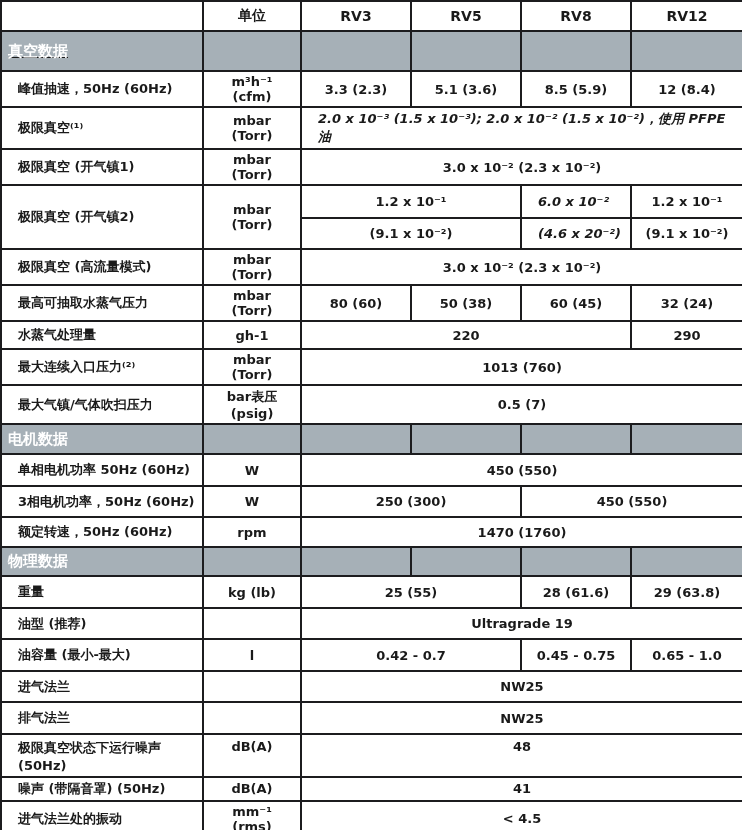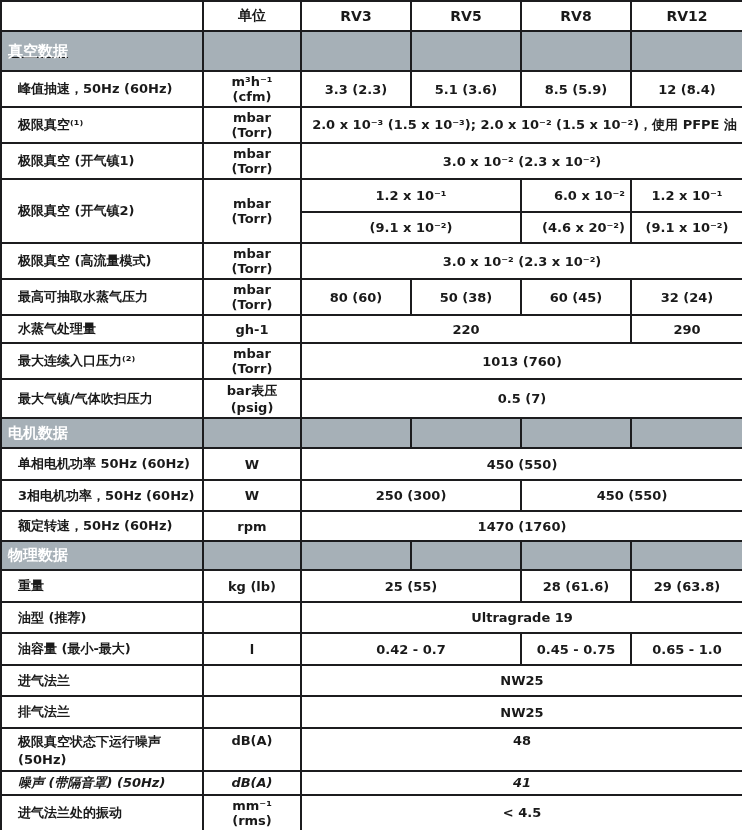--- a/index.html
+++ b/index.html
@@ -30,21 +30,21 @@
   }
   thead th{text-align:center;font-size:14px;}
   td.label{
     text-align:left;
     white-space:pre-line;
     line-height:1.35;
     padding-left:16px;
   }
   td.unit{text-align:center;padding:2px 12px;}
   td.val{text-align:center;}
-  td.val.left{text-align:right;padding-left:1px;}
+  td.val.left{text-align:left;padding-left:16px;font-style:italic;}
   td.section{
     background:var(--section-bg);
     color:var(--section-text);
     font-size:15px;
     text-align:left;
     padding-left:6px;
   }
   tr.vtop td{vertical-align:top;padding-top:4px;}
 </style>
 </head>
@@ -197,21 +197,21 @@
         <td class="label">排气法兰</td>
         <td class="unit"></td>
         <td class="val" colspan="4">NW25</td>
       </tr>
       <tr class="vtop" style="height: 43px;">
         <td class="label">极限真空状态下运行噪声
 (50Hz)</td>
         <td class="unit">dB(A)</td>
         <td class="val" colspan="4">48</td>
       </tr>
-      <tr style="height: 14px; font-style: italic;">
+      <tr style="height: 14px;">
         <td class="label">噪声 (带隔音罩) (50Hz)</td>
         <td class="unit">dB(A)</td>
         <td class="val" colspan="4">41</td>
       </tr>
       <tr style="height: 30px;">
         <td class="label">进气法兰处的振动</td>
         <td class="unit">mm⁻¹ (rms)</td>
         <td class="val" colspan="4">&lt; 4.5</td>
       </tr>
       <tr style="height: 30px;">

